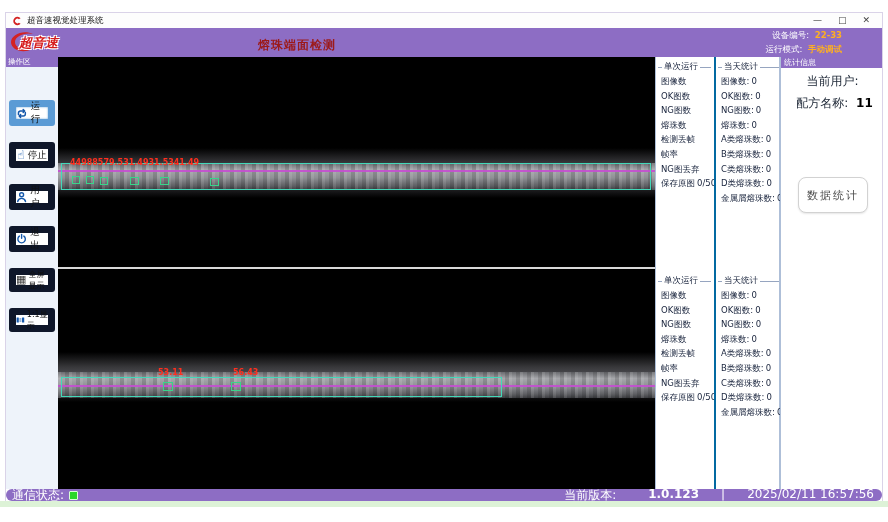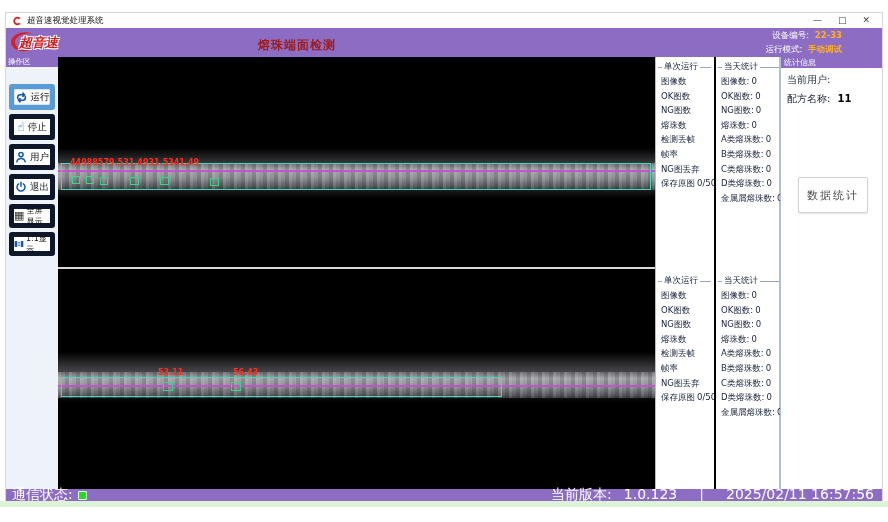--- a/index.html
+++ b/index.html
@@ -30,21 +30,21 @@
   #menu{left:304px;bottom:5px;display:flex;gap:19px;}
   #menu .mi{font-size:10px;font-weight:bold;color:#1b2333;cursor:default;white-space:nowrap;}
   #hdr-info{right:40px;top:1px;text-align:right;font-size:8.5px;line-height:13.5px;white-space:nowrap;}
   #hdr-info .lab{color:#ffffff;margin-left:33px;}
   #hdr-info .val{color:#FFB020;font-weight:bold;margin-left:3px;}
 
   
   #sidebar{left:6px;top:57px;width:52px;height:432px;background:#eef3fa;border-right:1px solid #cfd9e8;}
   #sidebar .sb-head{height:10px;background:#8D6DC4;color:#fff;font-size:7.5px;line-height:10px;padding-left:2px;}
   #sidebar .btns{padding-top:17px;}
-  .op-btn{width:46px;height:26px;margin:0 auto 4px auto;background:#fff;border:5px solid #0f172a;border-radius:3px;
+  .op-btn{width:46px;height:26px;margin:16px auto 4px auto;background:#fff;border:7px solid #0f172a;border-radius:3px;
     display:flex;align-items:center;justify-content:center;gap:3px;font-size:9.5px;color:#111;cursor:default;box-sizing:border-box;}
   .op-btn.active{border-color:#5b9bd5;box-shadow:0 0 2px #5b9bd5 inset;}
   .op-btn.small{height:24px;font-size:8px;gap:2px;}
   .op-btn .glyph{color:#1558AB;font-size:12px;line-height:12px;}
   .op-btn .glyph.dark{color:#333;font-size:11px;}
 
   
   #viewport1{left:58px;top:57px;width:597px;height:210px;background:#000;}
   #viewport2{left:58px;top:269px;width:597px;height:220px;background:#000;}
   #vp-divider{left:58px;top:267px;width:597px;height:2px;background:#d8d8d8;}
@@ -70,46 +70,46 @@
   .anno{font-size:8px;font-weight:bold;color:#ff2f1f;white-space:nowrap;}
   #anno1{left:70px;top:158px;display:flex;gap:0;}
 
   
   .stats-panel{left:655px;width:125px;background:#fff;display:flex;box-sizing:border-box;
     border-left:1px solid #aebfd8;border-right:1px solid #aebfd8;}
   #stats1{top:57px;height:210px;}
   #stats2{top:267px;height:222px;}
   .scol{padding-top:3px;box-sizing:border-box;}
   #stats2 .scol{padding-top:7px;}
-  .scol.single{width:60px;border-right:2px solid #000000;}
+  .scol.single{width:60px;border-right:2px solid #0369a1;}
   .scol.today{flex:1;}
   .ghead{display:flex;align-items:center;height:12px;padding:1px 3px 1px 2px;font-size:8.5px;color:#18233c;white-space:nowrap;}
   .ghead i{height:1px;background:#96a5c0;display:block;}
   .ghead i.pre{width:4px;margin-right:2px;flex:0 0 auto;}
   .ghead i.post{flex:1;margin-left:2px;}
   .srow{display:flex;height:14.6px;line-height:14.6px;font-size:8.5px;color:#18233c;padding-left:5px;white-space:nowrap;overflow:hidden;}
   .srow .val{margin-left:2px;}
 
   
   #info-panel{left:780px;top:57px;width:102px;height:432px;background:#fff;border-left:1px solid #aebfd8;box-sizing:border-box;}
   #info-panel .ip-head{height:11px;background:#8D6DC4;color:#fff;font-size:8px;line-height:11px;padding-left:3px;}
-  #info-panel .ip-row{padding:5px 0 0 6px;font-size:10px;color:#1a2433;white-space:nowrap;}
+  #info-panel .ip-row{padding:5px 0 0 6px;font-size:12px;color:#1a2433;white-space:nowrap;text-align:center;}
   #info-panel .ip-row .val{font-weight:bold;color:#000;margin-left:4px;}
   #prepare-btn{position:absolute;left:17px;top:56px;width:70px;height:40px;background:#F6A21B;border:1px solid #c87f06;
     font-size:13px;color:#333;letter-spacing:4px;display:flex;align-items:center;justify-content:center;cursor:default;box-sizing:border-box;}
-  #data-stats-btn{position:absolute;left:17px;top:120px;width:70px;height:36px;background:#fff;border:1px solid #d2d2d2;border-radius:2px;
+  #data-stats-btn{position:absolute;left:17px;top:120px;width:70px;height:36px;background:#fff;border:1px solid #d2d2d2;border-radius:8px;
     box-shadow:0 1px 2px rgba(0,0,0,.10);font-size:11px;color:#4a4a4a;letter-spacing:2px;
     display:flex;align-items:center;justify-content:center;cursor:default;box-sizing:border-box;}
 
   
   #statusbar{left:6px;top:489px;width:876px;height:12px;background:#8D6DC4;display:flex;align-items:center;
-    font-size:14px;color:#fff;box-sizing:border-box;padding:0 8px 0 6px;}
+    font-size:12px;color:#fff;box-sizing:border-box;padding:0 8px 0 6px;border-radius:6px;}
   #statusbar .ind{width:7px;height:7px;background:#2AD82A;border:1px solid #d9ffd9;border-radius:1px;margin-left:5px;}
   #statusbar .right{margin-left:auto;display:flex;gap:8px;}
-  #statusbar .right .seg{margin-left:4px;}
+  #statusbar .right .seg{margin-left:24px;font-weight:bold;}
   #statusbar .right .pipe{margin:0 14px;}
 
   #bottom-green{left:0;top:501px;width:888px;height:6px;background:#ddf2d7;}
 </style>
 </head>
 <body>
 
 <div class="abs" id="titlebar">
   <svg class="app-ico" viewBox="0 0 10 10">
     <path d="M8.6 2.2 A4.2 4.2 0 1 0 8.6 7.8 L6.9 6.7 A2.3 2.3 0 1 1 6.9 3.3 Z" fill="#d42222"></path>

